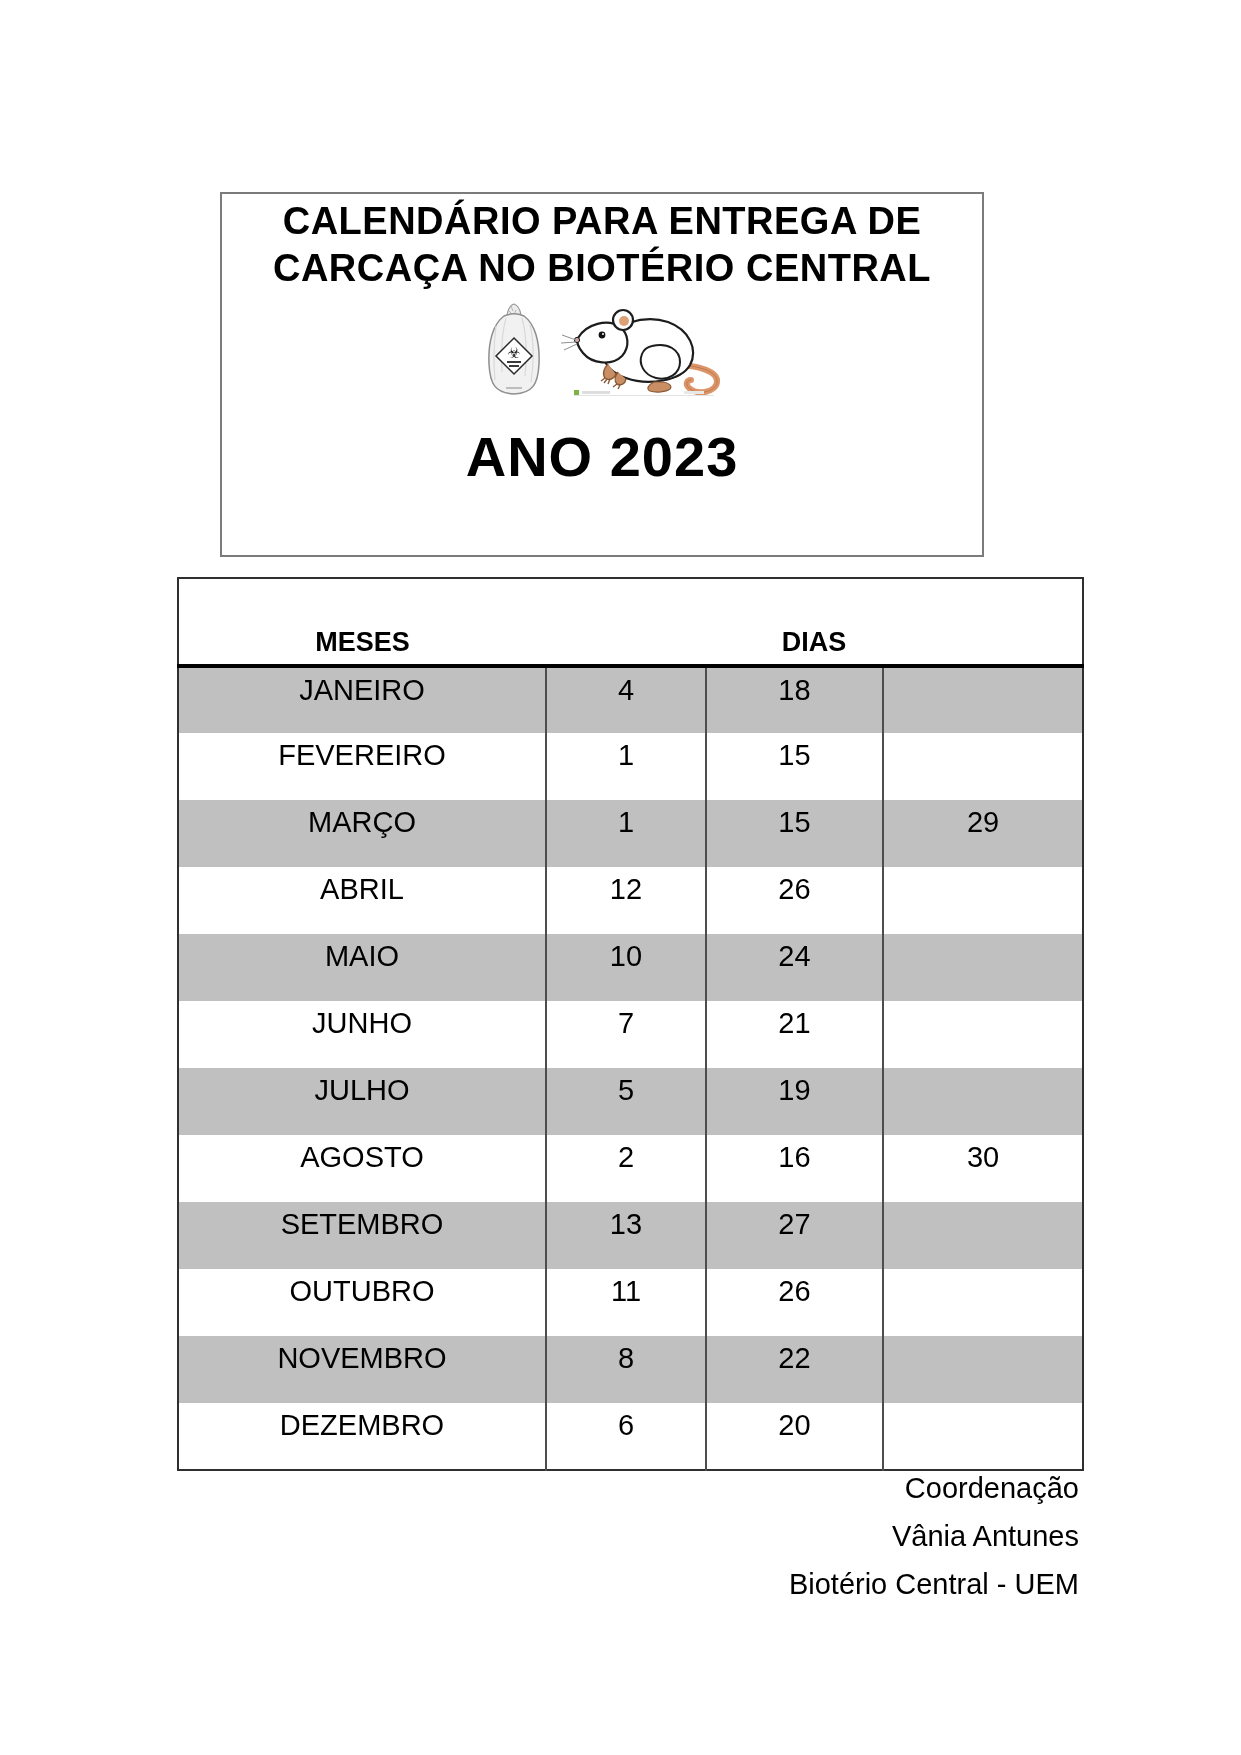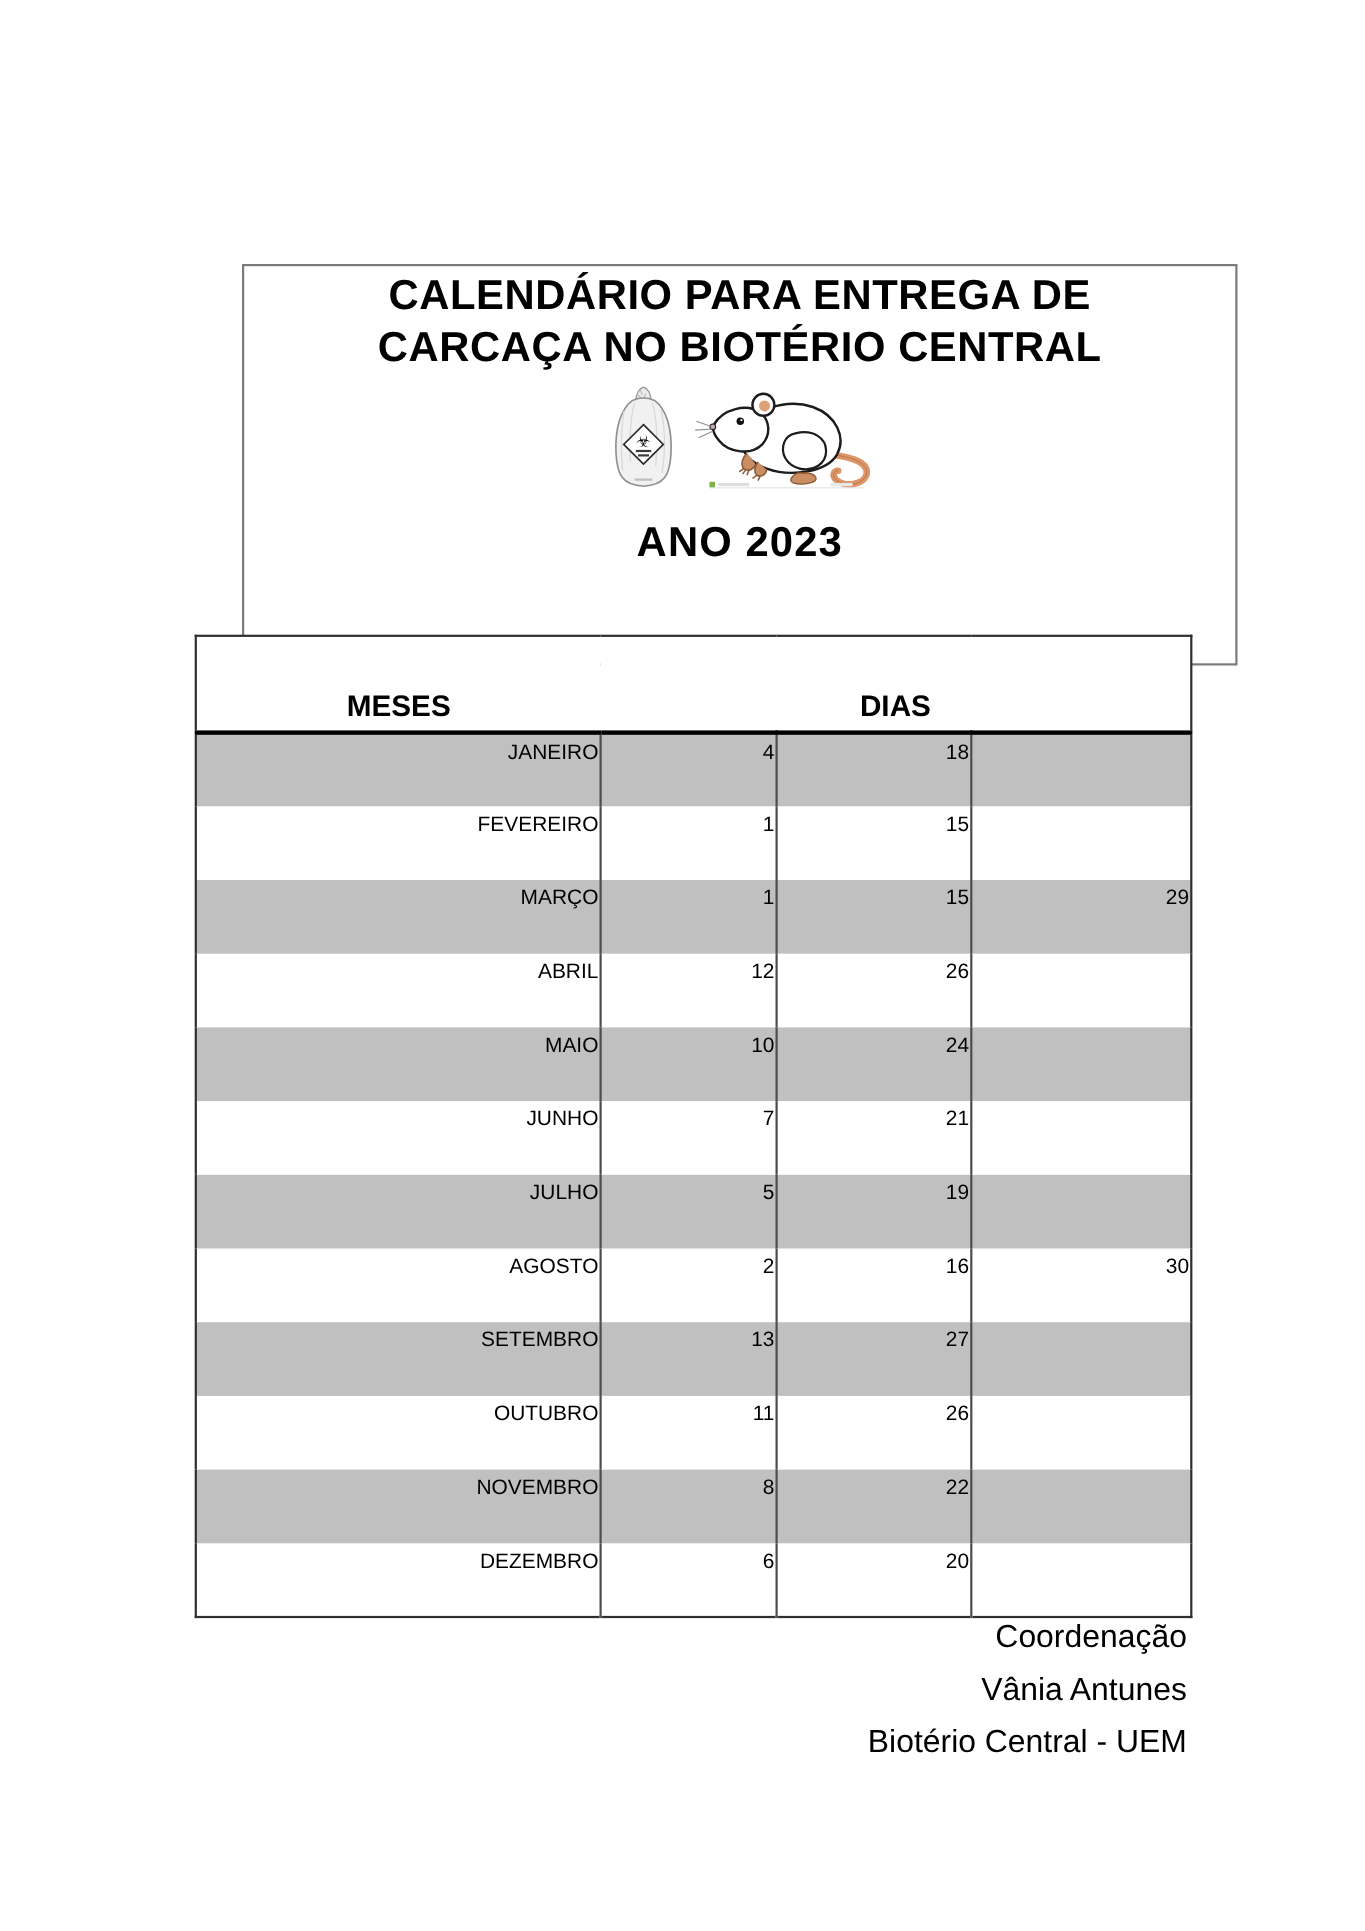--- a/index.html
+++ b/index.html
@@ -14,46 +14,45 @@
     font-family: "Liberation Sans", sans-serif;
     color: #000000;
     overflow: hidden;
   }
 
   
   .title-box {
     position: absolute;
     left: 220px;
     top: 192px;
-    width: 905px;
+    width: 764px;
     height: 365px;
     box-sizing: border-box;
     border: 2px solid #7b7b7b;
     text-align: center;
-    margin-top: 48px;
   }
   .title-heading {
     margin: 0;
     padding-top: 4px;
     font-size: 38px;
     font-weight: bold;
     line-height: 47px;
     letter-spacing: 0.5px;
   }
   .image-row {
     margin-top: 10px;
     height: 96px;
     display: flex;
     justify-content: center;
     align-items: flex-start;
     gap: 8px;
   }
   .year-label {
     margin-top: 26px;
-    font-size: 38px;
+    font-size: 56px;
     font-weight: bold;
     letter-spacing: 1px;
   }
 
   
   table.calendar {
     position: absolute;
     left: 177px;
     top: 577px;
     width: 905px;
@@ -73,22 +72,22 @@
     font-size: 27px;
     font-weight: bold;
     text-align: center;
     border-bottom: 4px solid #000000;
     background: #ffffff;
   }
   table.calendar tbody td {
     height: 67px;
     box-sizing: border-box;
     vertical-align: top;
-    text-align: right;
-    font-size: 19px;
+    text-align: center;
+    font-size: 29px;
     padding-top: 6px;
   }
   table.calendar tbody td.day-cell {
     border-left: 2px solid #4d4d4d;
   }
   table.calendar tbody tr.shaded {
     background: var(--shade-color, #c0c0c0);
   }
 
   

